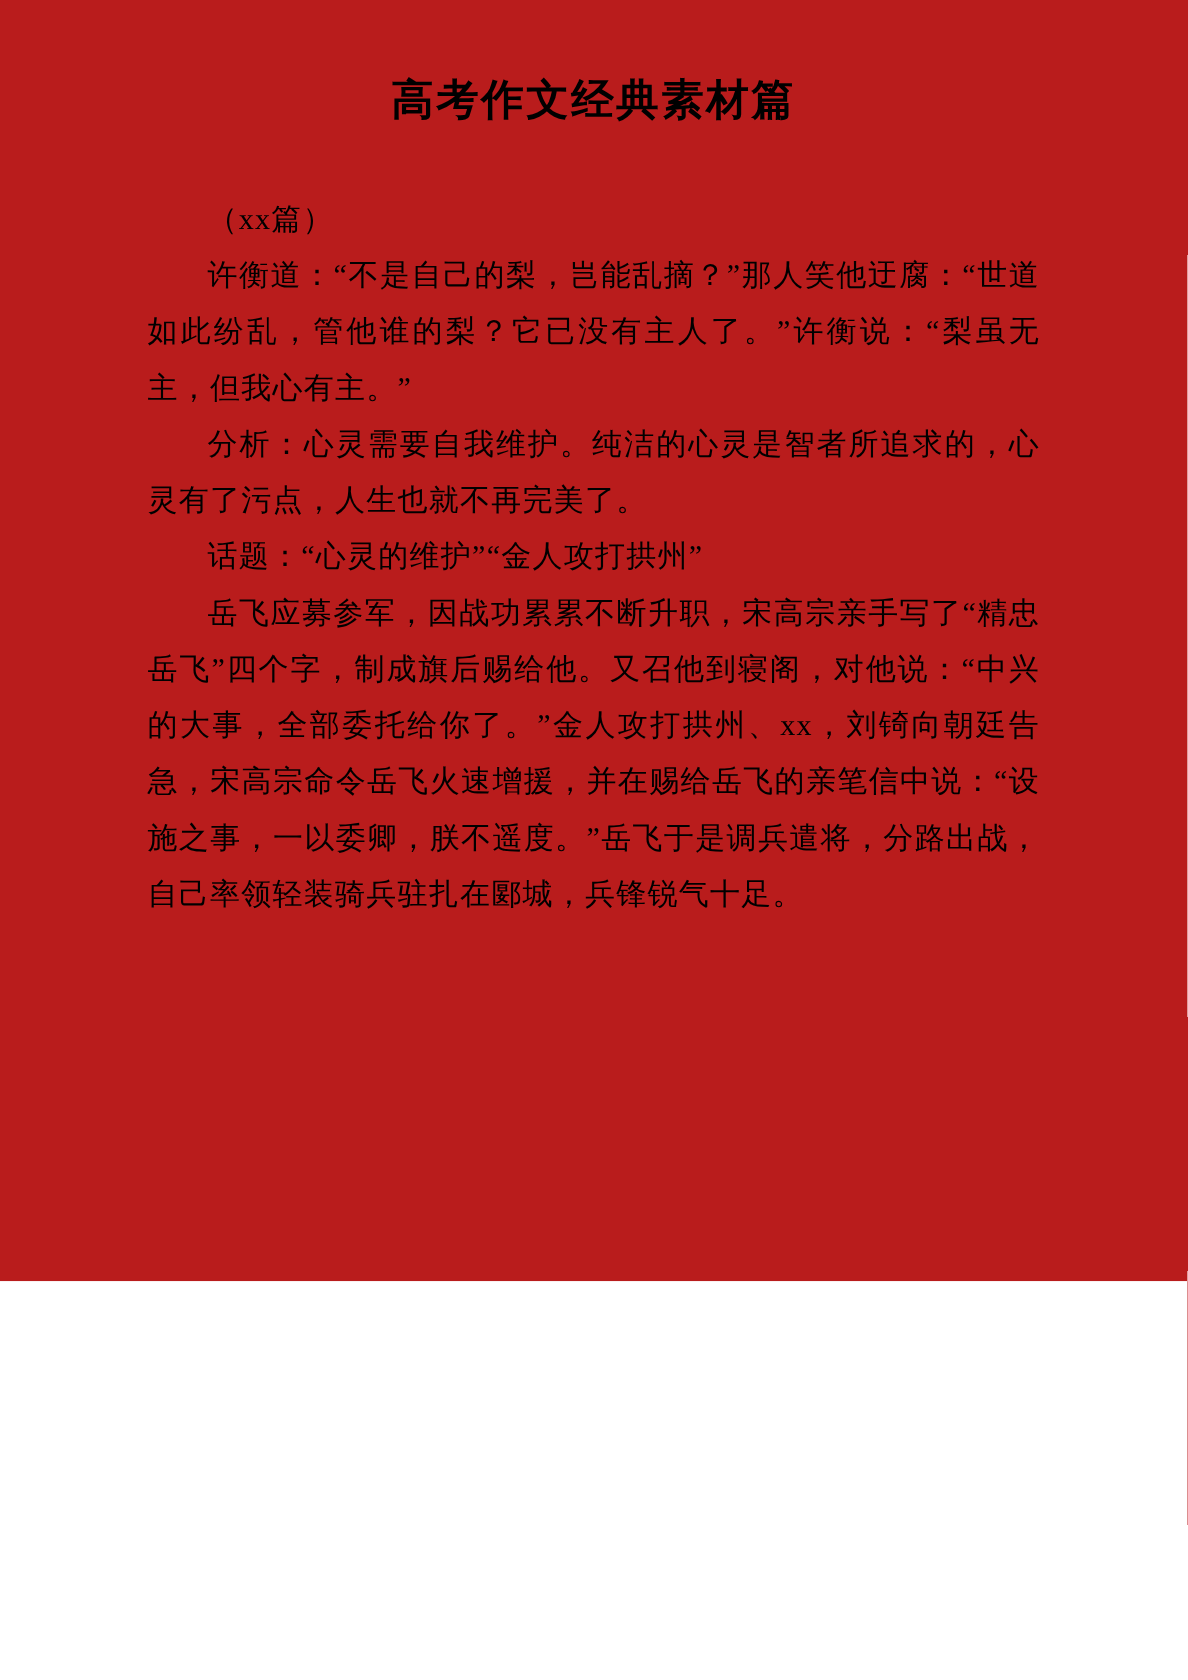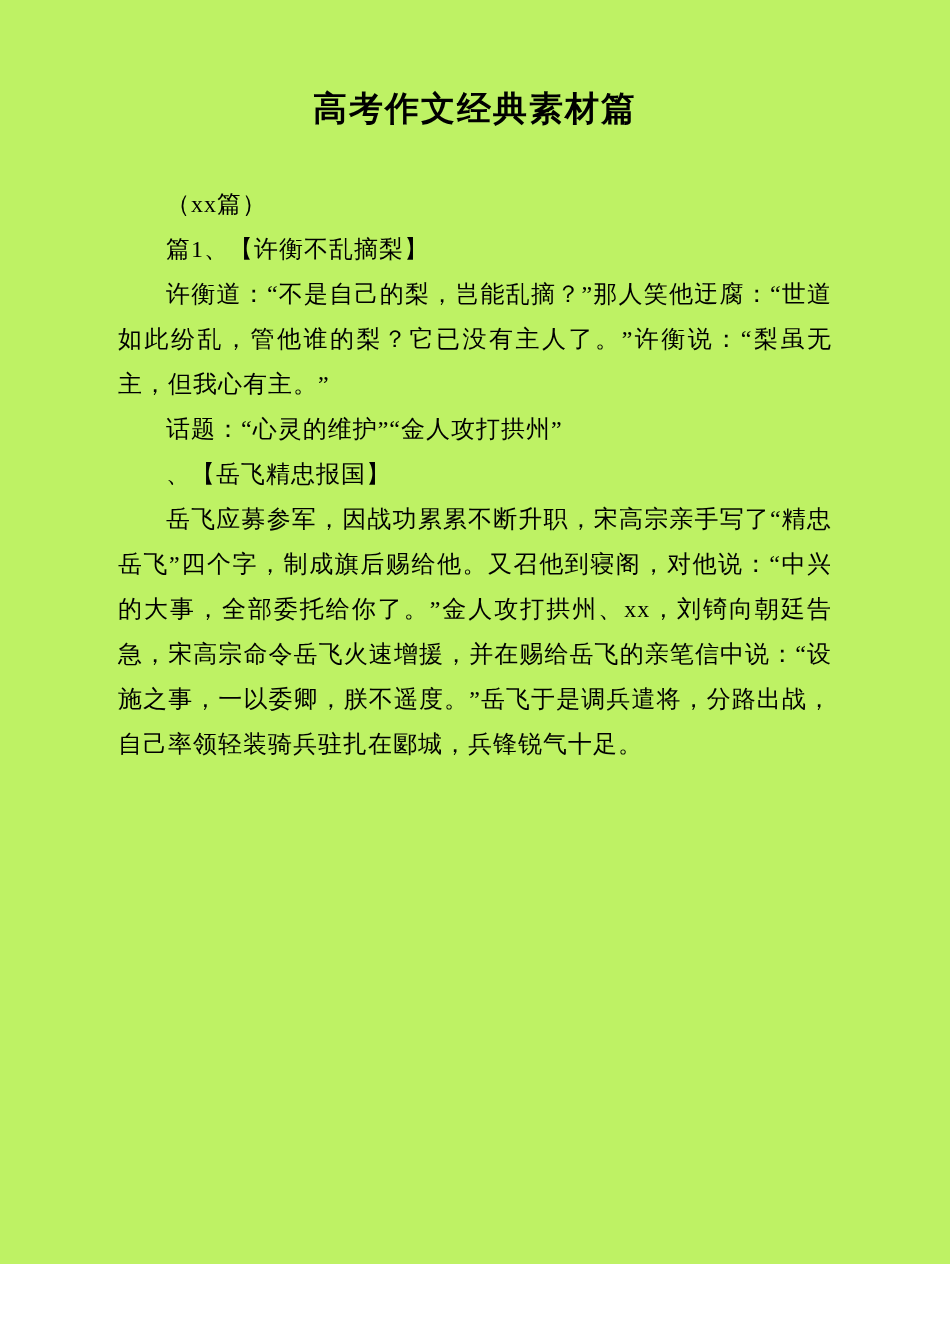--- a/index.html
+++ b/index.html
@@ -3,24 +3,24 @@
 <meta charset="utf-8">
 <style>
   html, body {
     margin: 0;
     padding: 0;
     background: #ffffff;
   }
   .page {
     position: relative;
     width: 950px;
-    height: 1264px;
-    background: #bef264;
+    height: 1025px;
+    background: #b91c1c;
     box-sizing: border-box;
-    padding: 88px 118px 40px 118px;
+    padding: 60px 118px 40px 118px;
     overflow: hidden;
     color: #000000;
   }
   .doc-title {
     font-family: "Liberation Sans", "DejaVu Sans", sans-serif;
     font-weight: bold;
     font-size: 34px;
     line-height: 40px;
     text-align: center;
     margin: 0 0 54px 0;
@@ -38,18 +38,17 @@
     color: #000000;
   }
 </style>
 </head>
 <body>
 
 <div class="page">
   <h1 class="doc-title">高考作文经典素材篇</h1>
 
   <p class="para">（xx篇）</p>
-  <p class="para">篇1、【许衡不乱摘梨】</p>
   <p class="para">许衡道：“不是自己的梨，岂能乱摘？”那人笑他迂腐：“世道如此纷乱，管他谁的梨？它已没有主人了。”许衡说：“梨虽无主，但我心有主。”</p>
+  <p class="para">分析：心灵需要自我维护。纯洁的心灵是智者所追求的，心灵有了污点，人生也就不再完美了。</p>
   <p class="para">话题：“心灵的维护”“金人攻打拱州”</p>
-  <p class="para">、【岳飞精忠报国】</p>
   <p class="para">岳飞应募参军，因战功累累不断升职，宋高宗亲手写了“精忠岳飞”四个字，制成旗后赐给他。又召他到寝阁，对他说：“中兴的大事，全部委托给你了。”金人攻打拱州、xx，刘锜向朝廷告急，宋高宗命令岳飞火速增援，并在赐给岳飞的亲笔信中说：“设施之事，一以委卿，朕不遥度。”岳飞于是调兵遣将，分路出战，自己率领轻装骑兵驻扎在郾城，兵锋锐气十足。</p>
 </div>
 
 </body></html>

